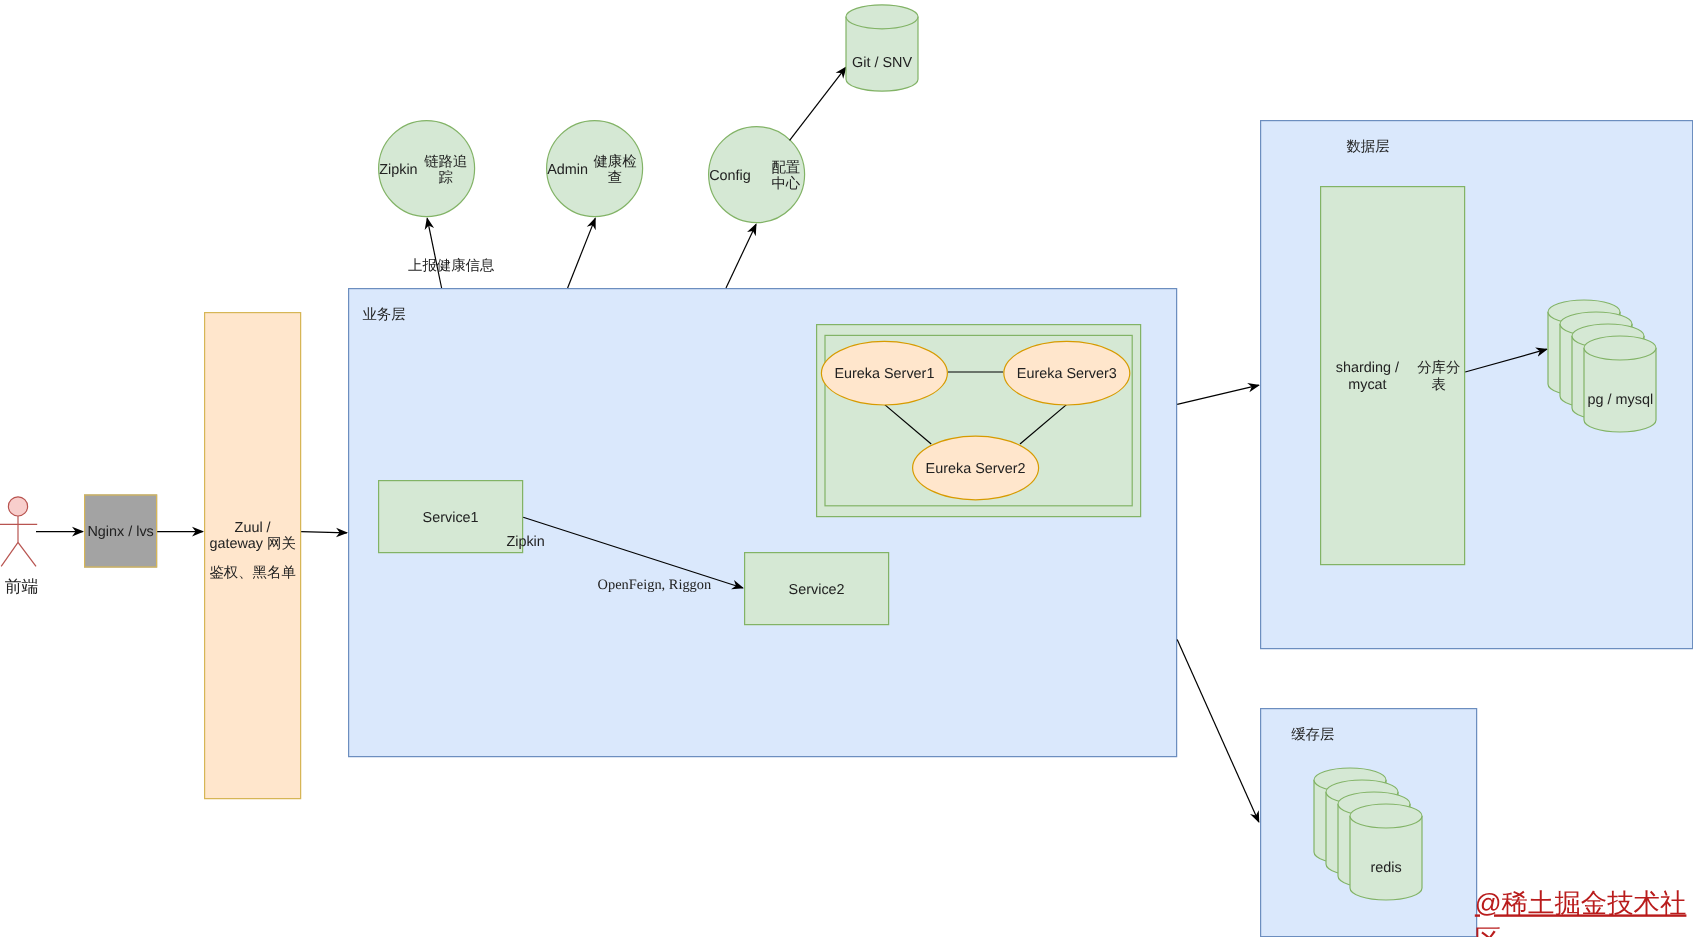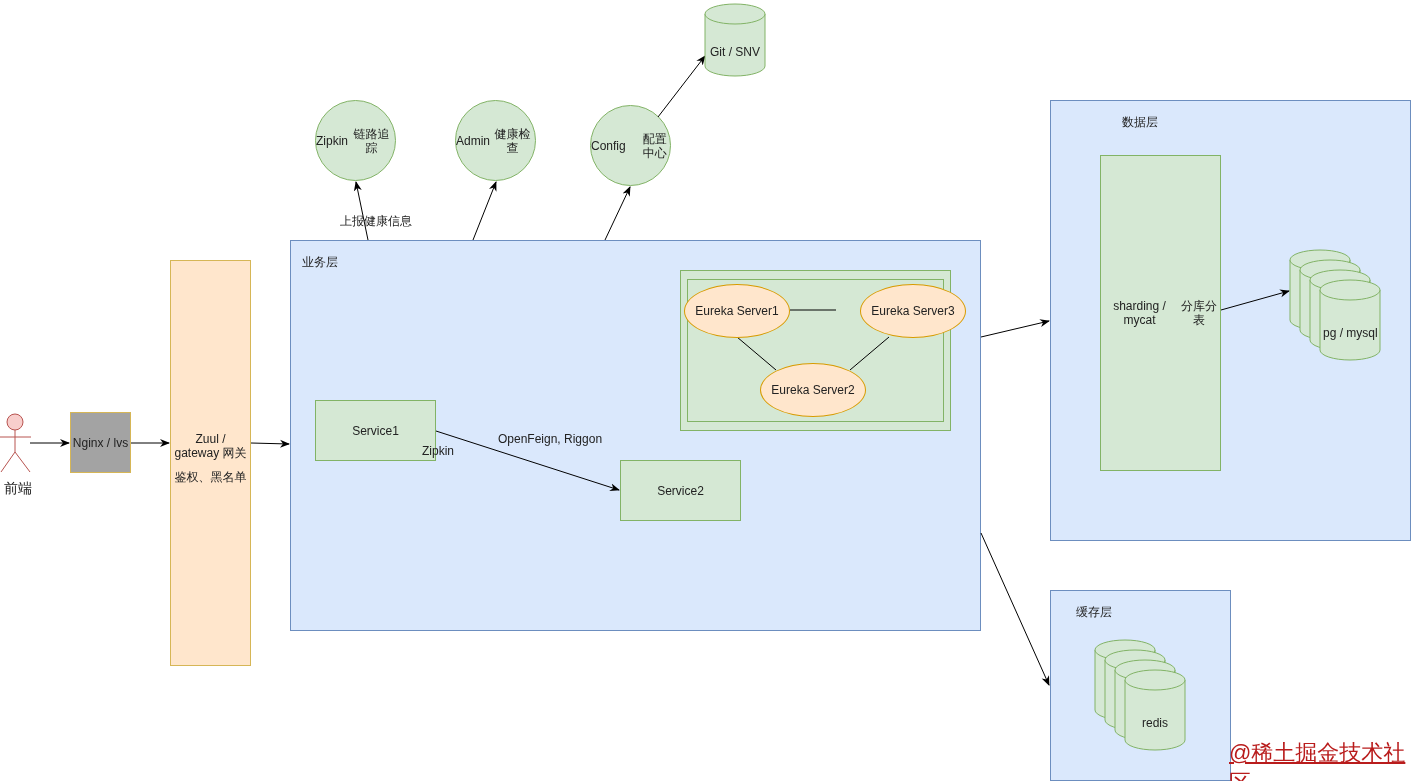--- a/index.html
+++ b/index.html
@@ -153,27 +153,27 @@
     <g>
         <path d="M1125,680 L1125,740 A30,10 0 0 0 1185,740 L1185,680" fill="#d5e8d4" stroke="#82b366"></path>
         <ellipse cx="1155" cy="680" rx="30" ry="10" fill="#d5e8d4" stroke="#82b366"></ellipse>
       </g>
   </g>
 </svg>
 
 <div class="ellipse center" style="left:684px;top:284px;width:106px;height:54px;">
   <span>Eureka Server1</span>
 </div>
-<div class="ellipse center" style="left:860px;top:284px;width:106px;height:54px;align-items:center;">
+<div class="ellipse center" style="left:836px;top:284px;width:106px;height:54px;align-items:center;">
   <span>Eureka Server3</span>
 </div>
 <div class="ellipse center" style="left:760px;top:363px;width:106px;height:54px;">
   <span>Eureka Server2</span>
 </div>
 
 <div class="lbl" style="left:710px;top:45px;">Git / SNV</div>
 <div class="lbl" style="left:1323px;top:326px;">pg / mysql</div>
 <div class="lbl" style="left:1142px;top:716px;">redis</div>
 
 <div class="lbl" style="left:422px;top:444px;">Zipkin</div>
-<div class="lbl" style="left:498px;top:432px;">OpenFeign, Riggon</div>
+<div class="lbl" style="left:498px;top:480px;font-family:Liberation Serif, serif;">OpenFeign, Riggon</div>
 
 <div class="watermark" style="left:1229px;top:738px;">@稀土掘金技术社区</div>
 
 </body></html>

